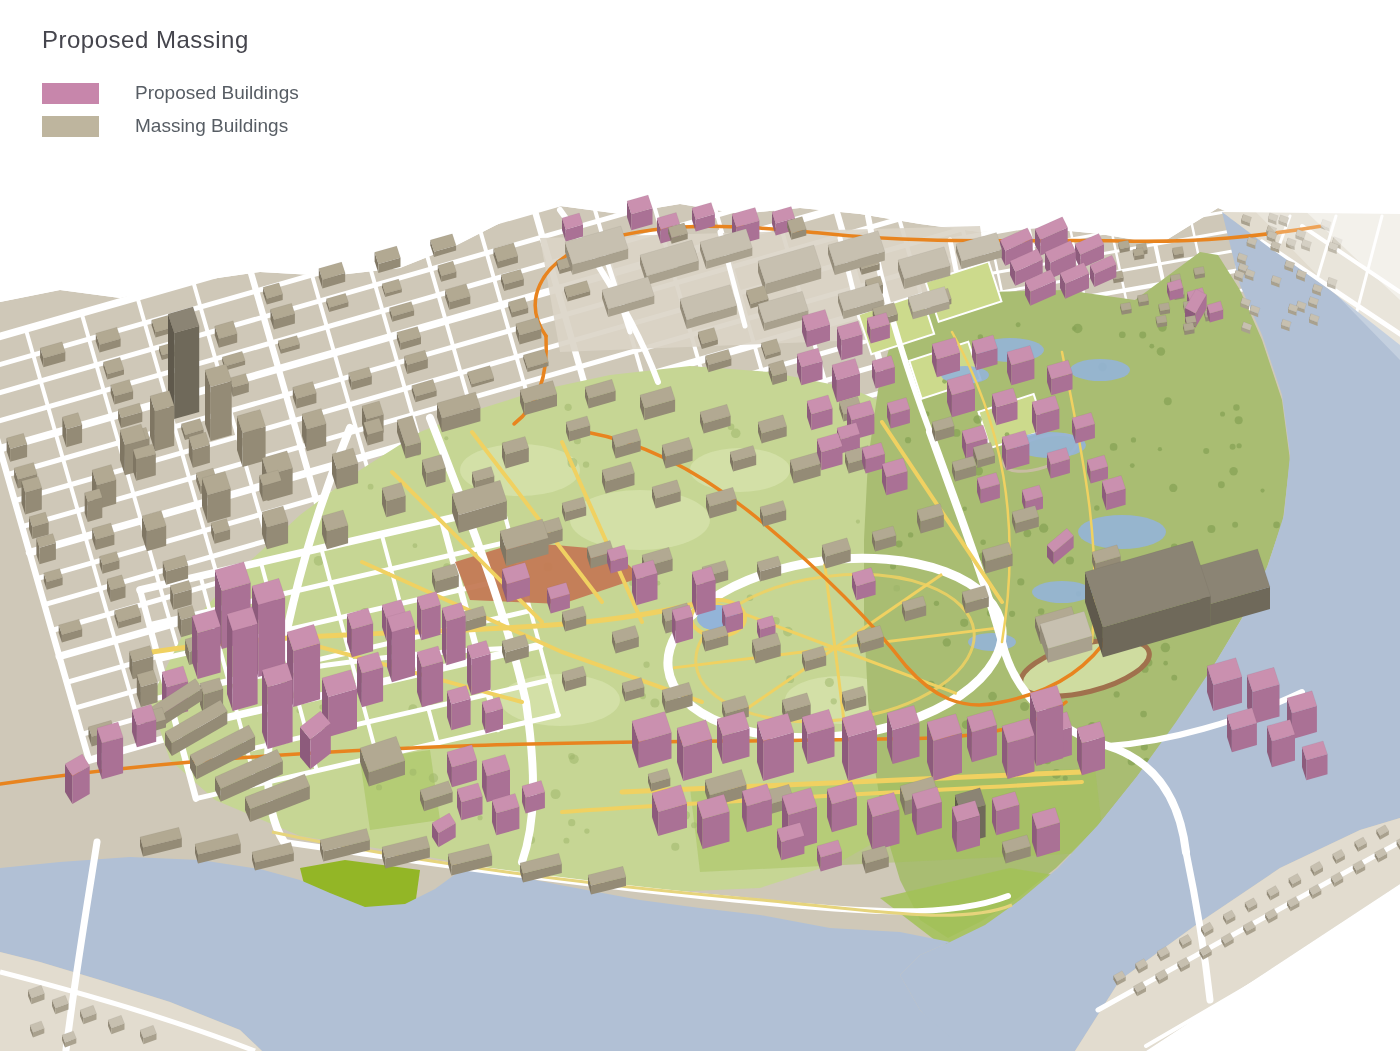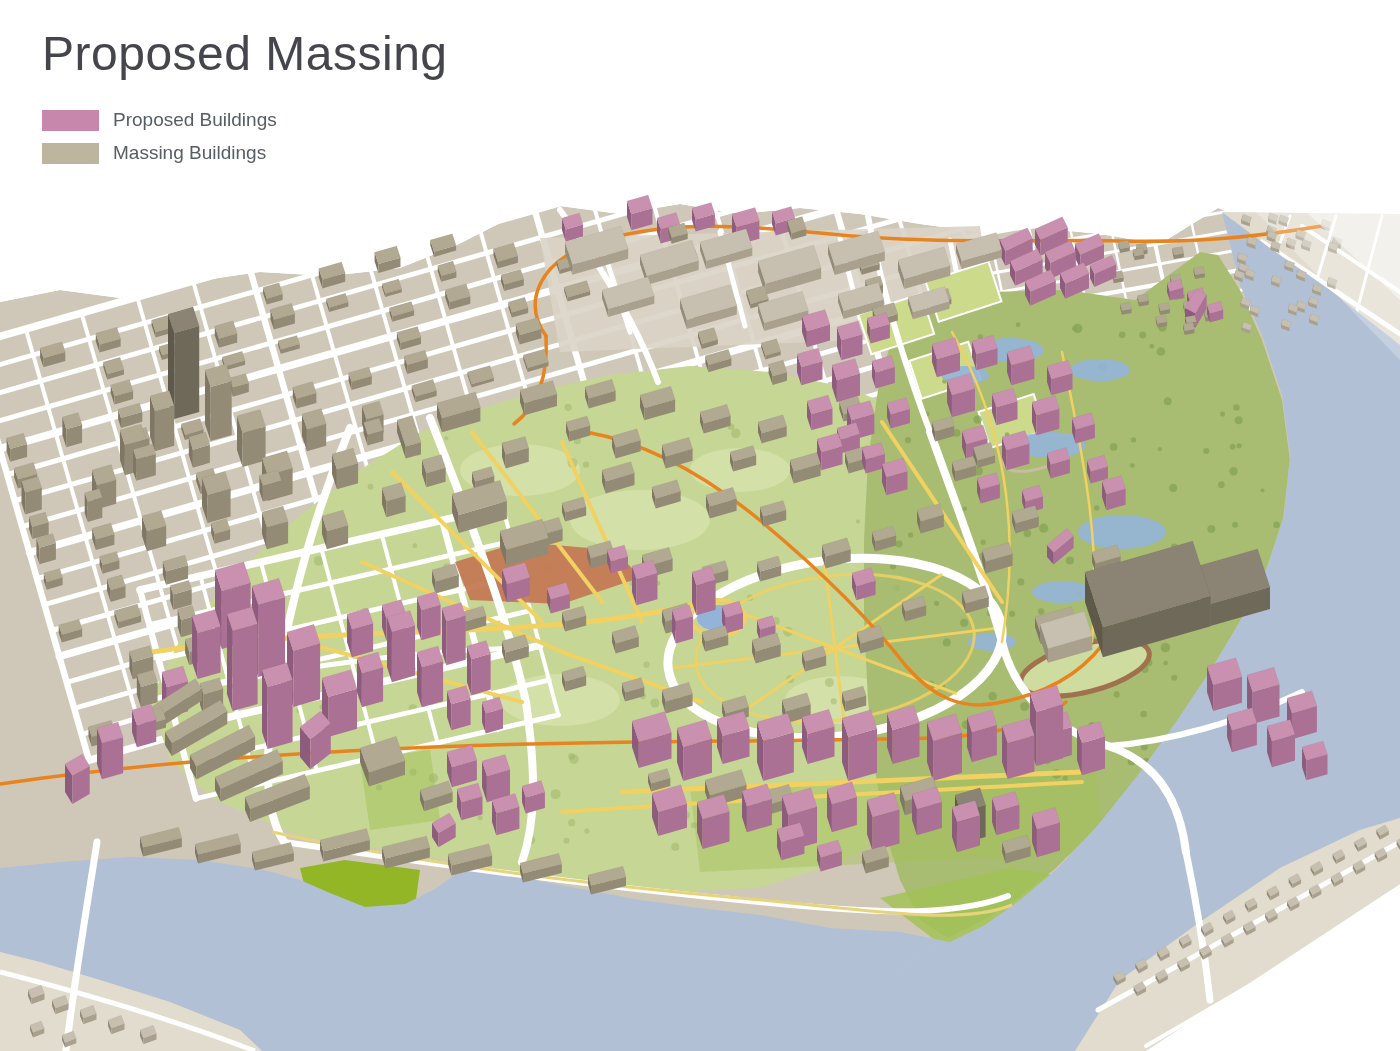--- a/index.html
+++ b/index.html
@@ -1,25 +1,25 @@
 <!DOCTYPE html>
 <html><head>
 <meta charset="utf-8">
 <style>
   html,body{margin:0;padding:0;background:#fff;}
   body{width:1400px;height:1051px;position:relative;overflow:hidden;
        font-family:"Liberation Sans", sans-serif;}
   .frame-top{position:absolute;left:0;top:0;width:1400px;height:2px;background:#4a4a4a;}
   .frame-left{position:absolute;left:0;top:0;width:2px;height:58px;background:#4a4a4a;}
   .header{position:absolute;left:42px;top:26px;z-index:3;}
-  .title{font-size:48px;font-weight:400;color:#45454d;letter-spacing:0.5px;}
+  .title{font-size:24px;font-weight:400;color:#45454d;letter-spacing:0.5px;}
   .legend{margin-top:28px;}
   .legend-row{display:flex;align-items:center;margin-bottom:11px;height:22px;}
   .swatch{width:57px;height:21px;display:inline-block;flex:0 0 57px;}
-  .legend-label{font-size:19px;color:#575d64;padding-left:14px;white-space:nowrap;}
+  .legend-label{font-size:19px;color:#575d64;padding-left:36px;white-space:nowrap;}
   #map-wrap{position:absolute;left:0;top:0;width:1400px;height:1051px;z-index:1;}
   svg{display:block;}
 </style>
 </head>
 <body>
 
 <div id="map-wrap">
   <svg id="map-svg" width="1400" height="1051" viewBox="0 0 1400 1051">
       <polygon points="0.0,302.0 60.0,290.0 120.0,298.0 190.0,282.0 260.0,272.0 330.0,276.0 400.0,268.0 455.0,246.0 510.0,218.0 560.0,206.0 620.0,214.0 680.0,204.0 740.0,214.0 800.0,208.0 860.0,214.0 920.0,224.0 980.0,232.0 1040.0,228.0 1100.0,234.0 1160.0,244.0 1218.0,208.0 1268.0,228.0 1320.0,216.0 1400.0,214.0 1400.0,1051.0 0.0,1051.0" fill="#cfc8b8"></polygon>
       <line x1="-30" y1="345" x2="917.8040321951825" y2="73.22156716443885" stroke="#ffffff" stroke-width="7.5" stroke-linecap="round"></line>

